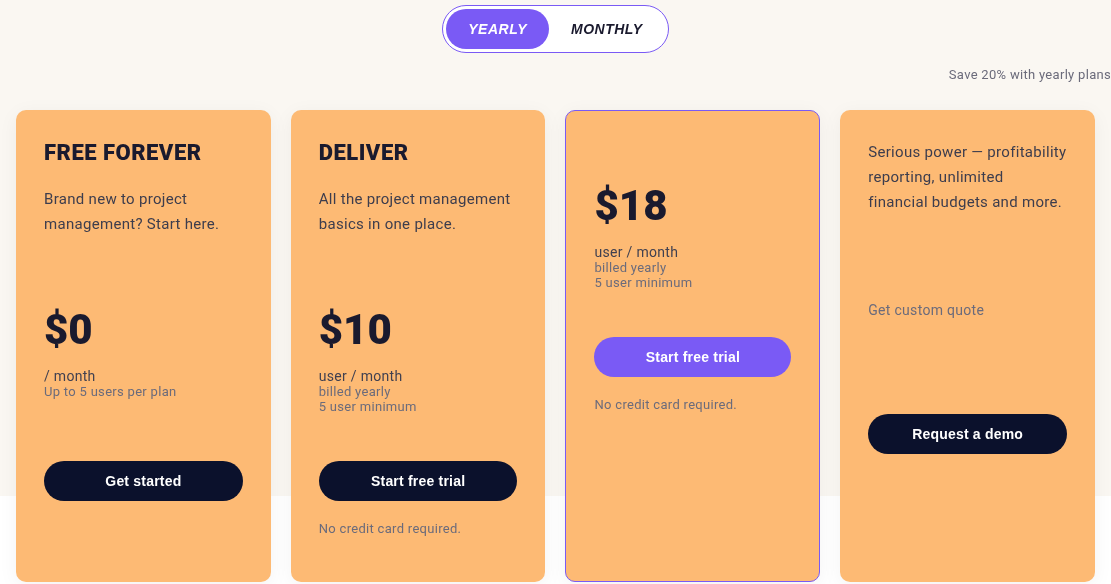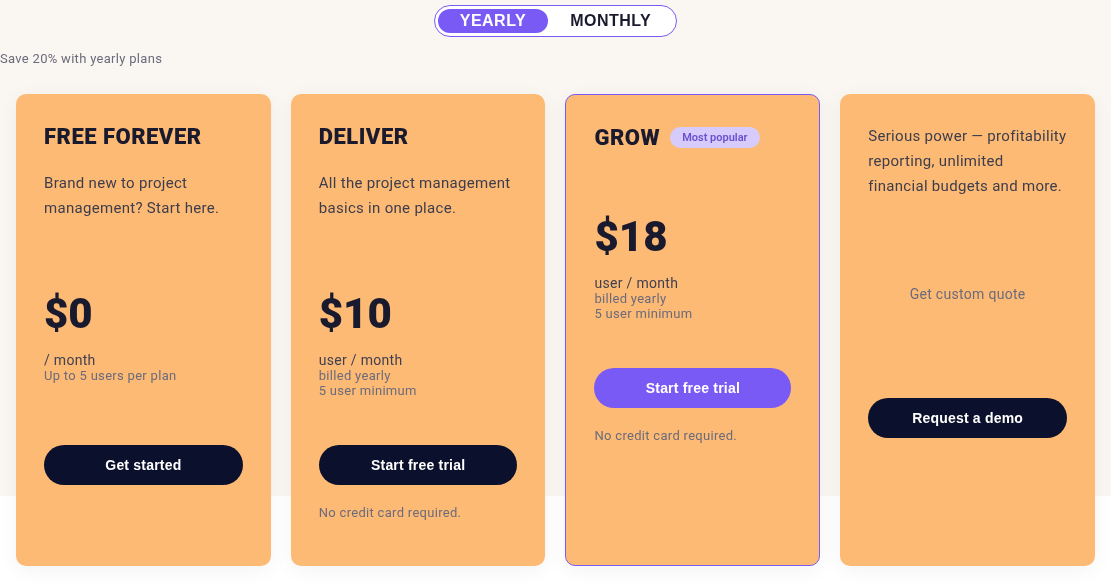--- a/index.html
+++ b/index.html
@@ -20,35 +20,36 @@
   .toggle {
     display: inline-flex;
     border: 1px solid #7a5af5;
     border-radius: 999px;
     padding: 3px;
     background: #ffffff;
   }
   .toggle button {
     border: none;
     background: transparent;
-    padding: 3px 22px;
-    font-size: 16px;
+    padding: 12px 22px;
+    font-size: 14px;
     font-weight: 800;
     letter-spacing: 0.5px;
     border-radius: 999px;
     cursor: pointer;
     color: #1a1a2e;
+    font-style: italic;
   }
   .toggle button.active {
     background: #7a5af5;
     color: #fff;
   }
 
   .savings {
-    text-align: left;
+    text-align: right;
     color: #6b6b7b;
     font-size: 13px;
     letter-spacing: 0.3px;
     margin-top: 14px;
   }
 
   .cards {
     display: flex;
     gap: 20px;
     padding: 28px 16px 0 16px;
@@ -118,21 +119,20 @@
     color: #6b6b7b;
     font-size: 13px;
     letter-spacing: 0.3px;
     margin-top: 0;
   }
   .custom-quote {
     color: #6b6b7b;
     font-size: 14px;
     letter-spacing: 0.3px;
     margin-top: 44px;
-    text-align: center;
   }
 
   .cta {
     margin-top: 18px;
   }
   .btn {
     width: 100%;
     border: none;
     border-radius: 999px;
     padding: 12px 0;
@@ -193,24 +193,20 @@
       <div class="price-sub2">billed yearly</div>
       <div class="price-sub3">5 user minimum</div>
     </div>
     <div class="cta">
       <button class="btn">Start free trial</button>
       <div class="cta-sub">No credit card required.</div>
     </div>
   </div>
 
   <div class="card highlight">
-    <div class="card-title-row">
-      <div class="card-title">Grow</div>
-      <span class="badge">Most popular</span>
-    </div>
     <div class="price-block">
       <div class="price">$18</div>
       <div class="price-sub">user / month</div>
       <div class="price-sub2">billed yearly</div>
       <div class="price-sub3">5 user minimum</div>
     </div>
     <div class="cta">
       <button class="btn accent">Start free trial</button>
       <div class="cta-sub">No credit card required.</div>
     </div>

